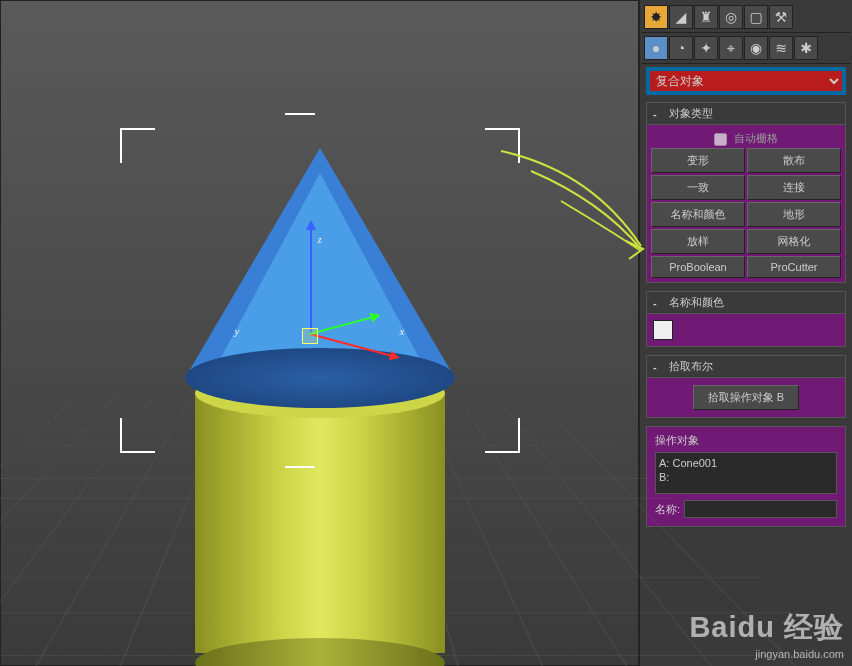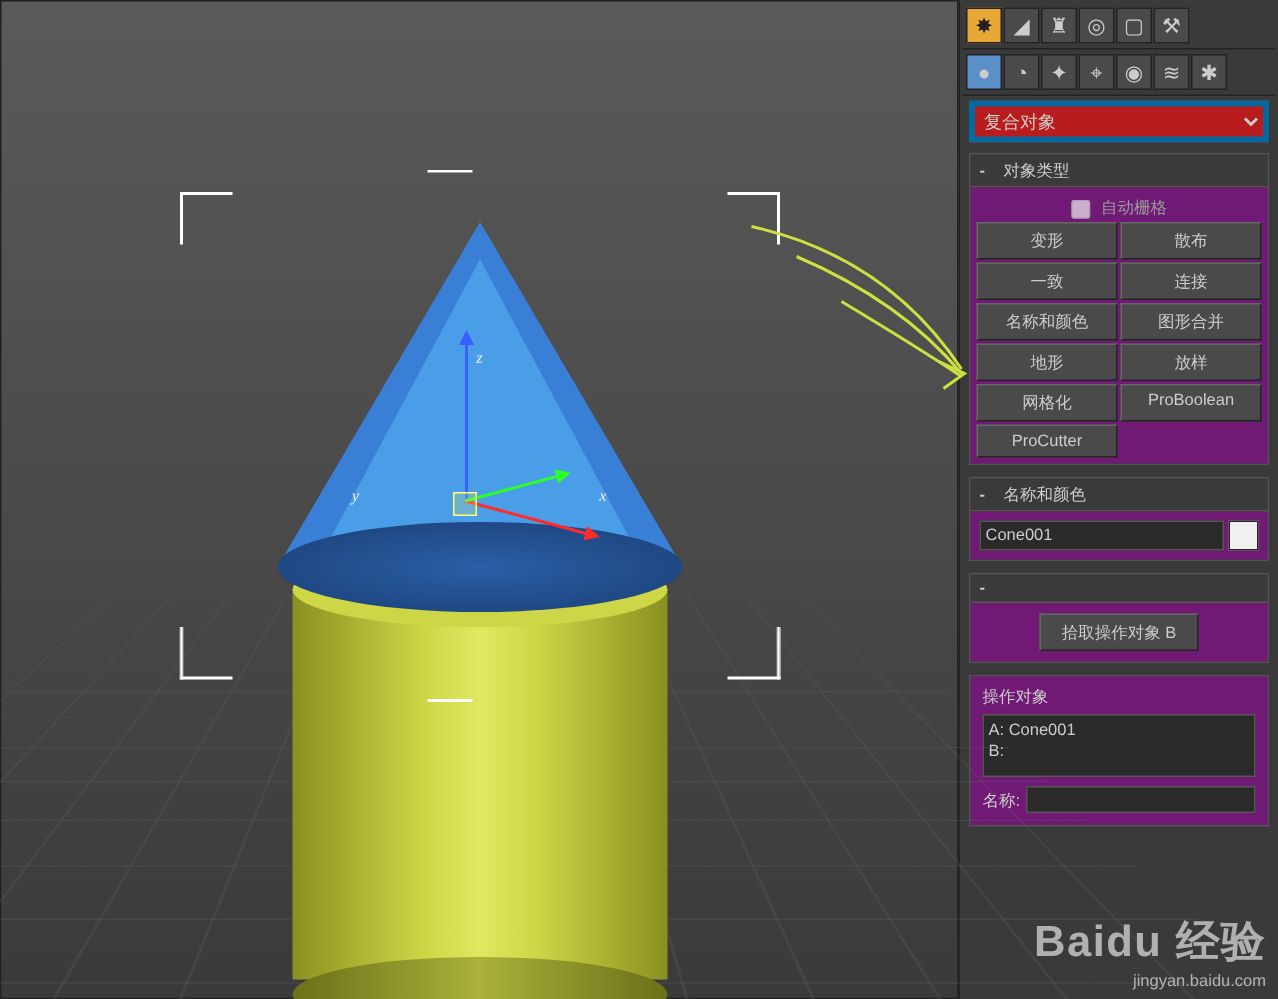--- a/index.html
+++ b/index.html
@@ -149,46 +149,45 @@
     <div class="chk-row">
      <input type="checkbox" disabled="" style="">
      <span>自动栅格</span>
     </div>
     <div class="btn-grid" id="objtype-grid">
             <div class="gbtn">变形</div>
             <div class="gbtn">散布</div>
             <div class="gbtn">一致</div>
             <div class="gbtn">连接</div>
             <div class="gbtn">名称和颜色</div>
-            <div class="gbtn">图形合并</div>
             <div class="gbtn">地形</div>
             <div class="gbtn">放样</div>
             <div class="gbtn">网格化</div>
             <div class="gbtn">ProBoolean</div>
             <div class="gbtn">ProCutter</div>
           </div>
    </div>
   </div>
 
   <div class="rollout">
    <div class="rhead">
     <span class="tg">-</span>
     <span class="ttl">名称和颜色</span>
    </div>
    <div class="rbody">
     <div class="name-row">
-     <input type="text" value="Cone001" style="">
      <div class="swatch"></div>
     </div>
    </div>
   </div>
 
   <div class="rollout">
    <div class="rhead">
     <span class="tg">-</span>
+    <span class="ttl">拾取布尔</span>
    </div>
    <div class="rbody">
     <div class="pick">
      <button>拾取操作对象 B</button>
     </div>
    </div>
   </div>
 
   <div class="rollout">
    <div class="rbody">

